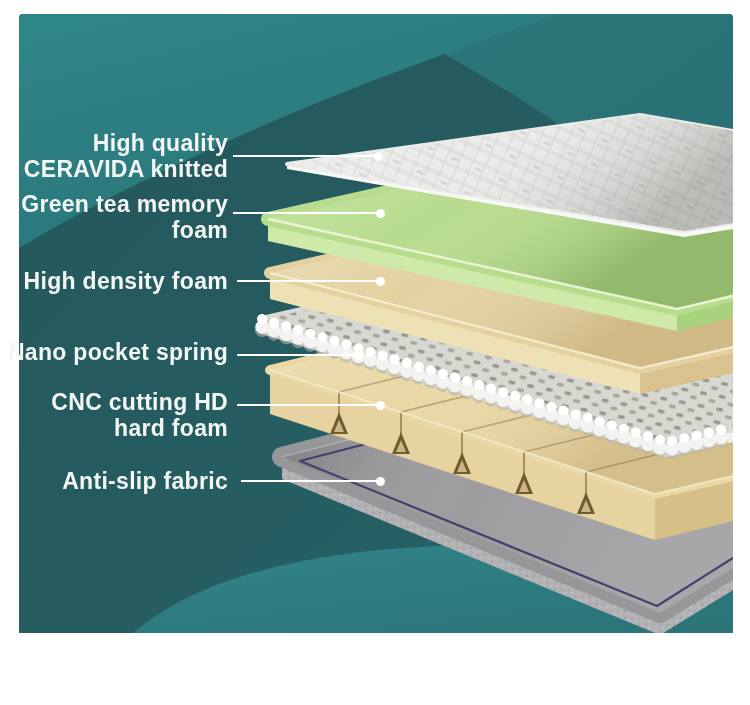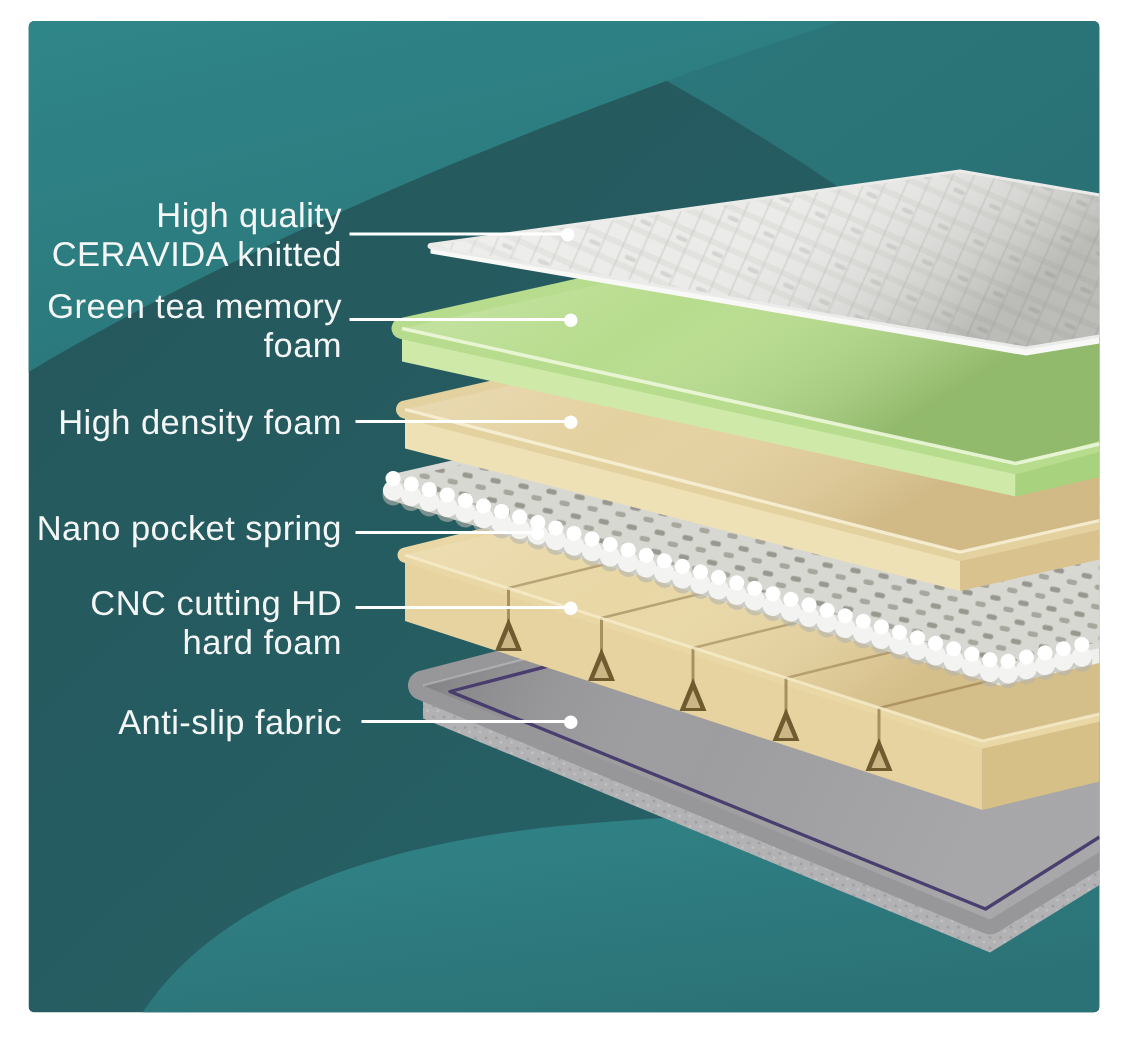--- a/index.html
+++ b/index.html
@@ -1,17 +1,17 @@
 <!DOCTYPE html>
 <html><head>
 <meta charset="utf-8">
 <style>
   html,body{margin:0;padding:0;background:#ffffff;}
-  .stage{position:relative;width:750px;height:705px;background:#ffffff;overflow:hidden;
-         font-family:"Liberation Sans", sans-serif;}
+  .stage{position:relative;width:750px;height:633px;background:#ffffff;overflow:hidden;
+         font-family:"Liberation Sans", sans-serif;font-weight:bold;}
   .scene-svg{position:absolute;left:0;top:0;}
   .label{position:absolute;right:522px;width:300px;text-align:right;color:#f3f6f5;
          font-size:23px;line-height:26px;letter-spacing:.3px;}
   .leader{position:absolute;height:2px;background:#ffffff;}
   .dot{position:absolute;width:9px;height:9px;border-radius:50%;background:#ffffff;}
 </style>
 </head>
 <body>
 
 <div class="stage">

